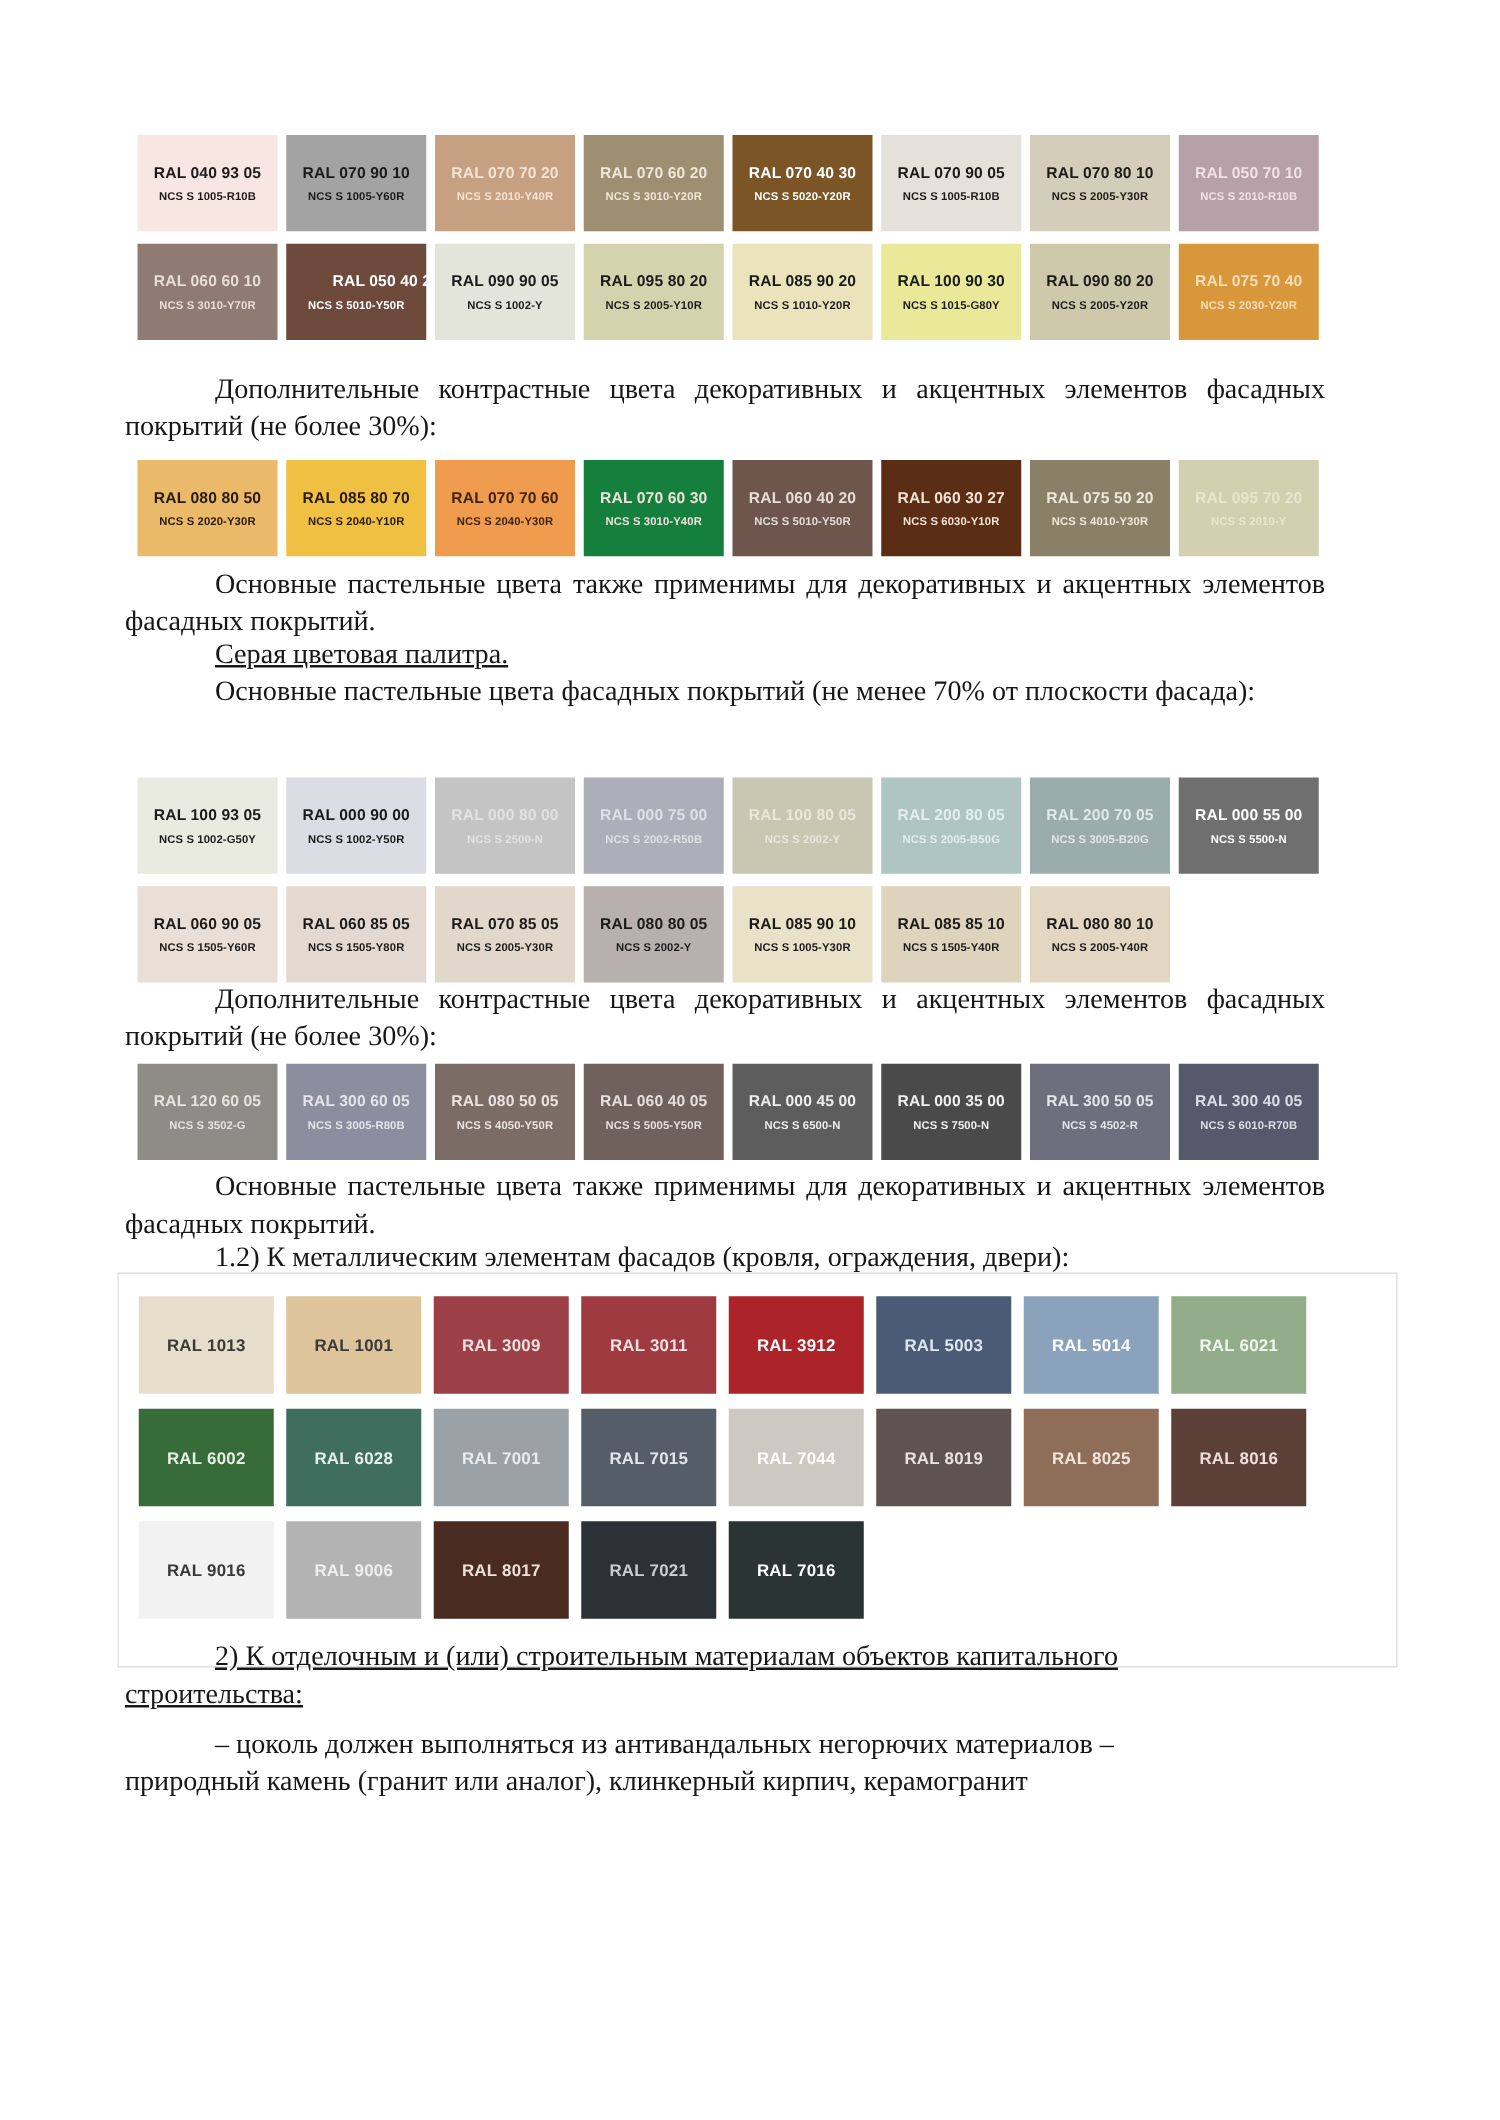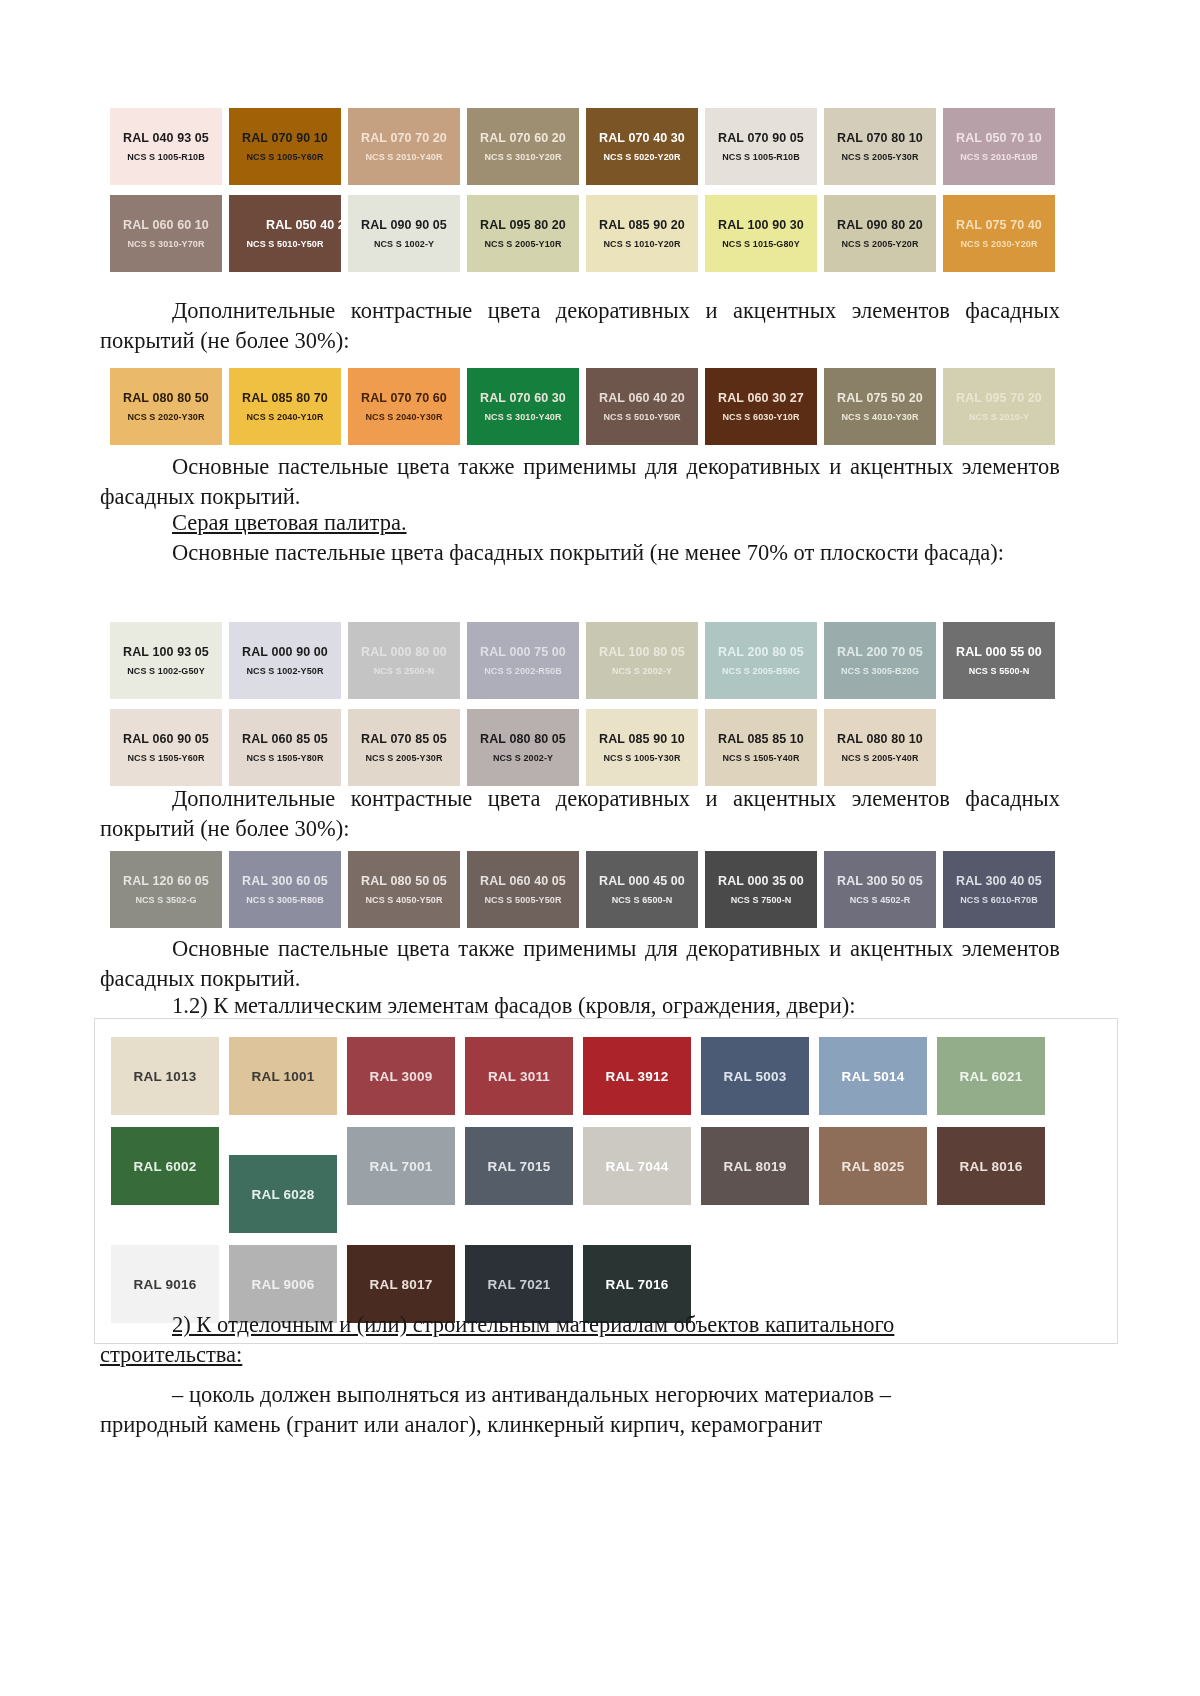--- a/index.html
+++ b/index.html
@@ -75,41 +75,41 @@
   }
   .msw .ral{
     font-family:"Liberation Sans", sans-serif;
     font-size:13.5px;font-weight:700;letter-spacing:.2px;
     white-space:nowrap;
   }
   .metalbox{
     border:1px solid #d8d8d8;
     border-left:1px solid #dcdcdc;
     border-right:1px solid #dcdcdc;
-    padding:18px 14px 20px 16px;
+    padding:18px 14px 38px 16px;
     box-sizing:border-box;
     width:1024px;
     margin-left:-6px;
   }
   .mgrid.narrow{grid-template-columns:repeat(8, 108px);column-gap:10px;}
   .msw.small{height:78px;}
 </style>
 </head>
 <body>
 
 <div class="page">
   <div class="content">
 
     <div style="position:absolute;left:10px;top:108px;">
       <div class="grid" id="grid-warm-pastel">
           <div class="sw" style="background: rgb(248, 230, 227);">
             <div class="ral" style="color: rgb(27, 27, 27);">RAL 040 93 05</div>
             <div class="ncs" style="color: rgb(27, 27, 27);">NCS S 1005-R10B</div>
           </div>
-          <div class="sw" style="background: #a16207;">
+          <div class="sw" style="background: #a3a3a3;">
             <div class="ral" style="color: rgb(27, 27, 27);">RAL 070 90 10</div>
             <div class="ncs" style="color: rgb(27, 27, 27);">NCS S 1005-Y60R</div>
           </div>
           <div class="sw" style="background: rgb(198, 161, 129);">
             <div class="ral" style="color: rgb(242, 227, 212);">RAL 070 70 20</div>
             <div class="ncs" style="color: rgb(242, 227, 212);">NCS S 2010-Y40R</div>
           </div>
           <div class="sw" style="background: rgb(158, 142, 114);">
             <div class="ral" style="color: rgb(239, 231, 218);">RAL 070 60 20</div>
             <div class="ncs" style="color: rgb(239, 231, 218);">NCS S 3010-Y20R</div>
@@ -357,21 +357,21 @@
             </div>
             <div class="msw small" style="background: rgb(139, 162, 189);">
               <div class="ral" style="color: rgb(255, 255, 255);">RAL 5014</div>
             </div>
             <div class="msw small" style="background: rgb(147, 173, 139);">
               <div class="ral" style="color: rgb(239, 245, 237);">RAL 6021</div>
             </div>
             <div class="msw small" style="background: rgb(55, 107, 57);">
               <div class="ral" style="color: rgb(228, 240, 227);">RAL 6002</div>
             </div>
-            <div class="msw small" style="background: rgb(63, 110, 94); margin-top: 28px;">
+            <div class="msw small" style="background: rgb(63, 110, 94);">
               <div class="ral" style="color: rgb(228, 240, 235);">RAL 6028</div>
             </div>
             <div class="msw small" style="background: rgb(154, 162, 168);">
               <div class="ral" style="color: rgb(232, 236, 239);">RAL 7001</div>
             </div>
             <div class="msw small" style="background: rgb(85, 93, 104);">
               <div class="ral" style="color: rgb(226, 230, 236);">RAL 7015</div>
             </div>
             <div class="msw small" style="background: rgb(204, 201, 195);">
               <div class="ral" style="color: rgb(255, 255, 255);">RAL 7044</div>

